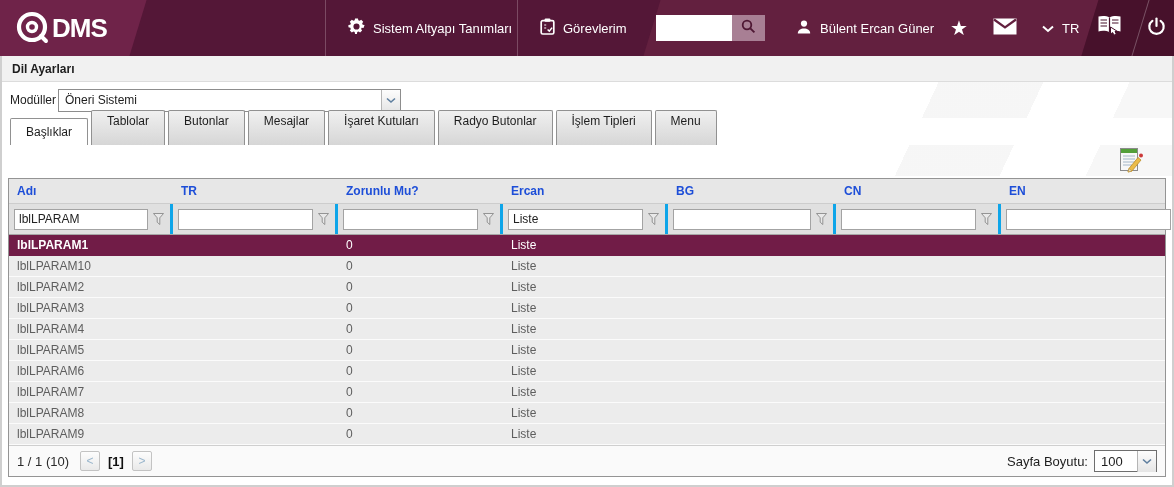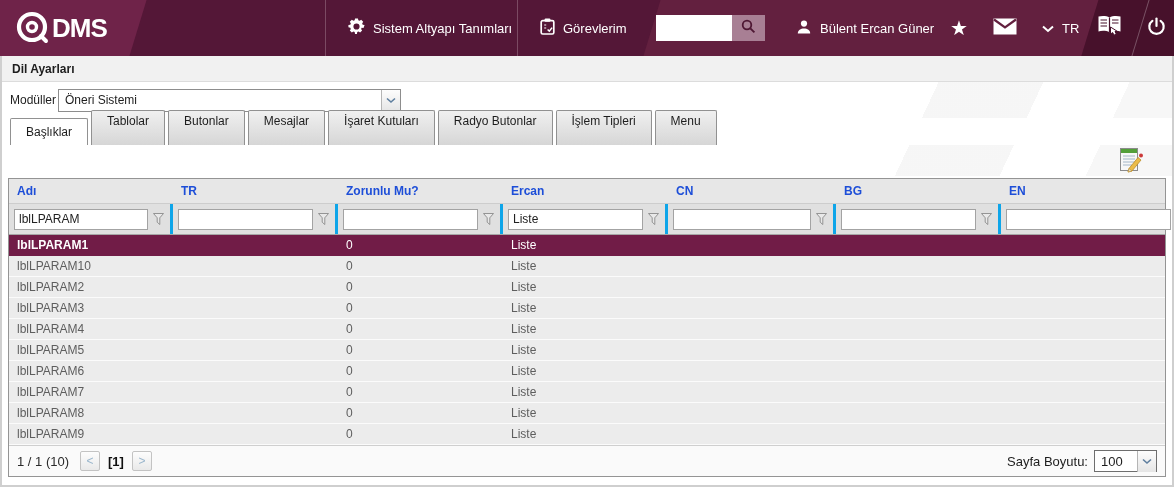--- a/index.html
+++ b/index.html
@@ -259,23 +259,23 @@
       <div class="grid-header cols">
 
           <div class="hcell">Adı</div>
 
           <div class="hcell">TR</div>
 
           <div class="hcell">Zorunlu Mu?</div>
 
           <div class="hcell">Ercan</div>
 
+          <div class="hcell">BG</div>
+
           <div class="hcell">CN</div>
-
-          <div class="hcell">BG</div>
 
           <div class="hcell">EN</div>
         </div>
 
       <div class="filter-row cols">
 
           <div class="fcell">
             <input class="finput" type="text" value="lblLPARAM" style="">
             <span class="fbtn">
               <svg width="11" height="13" viewBox="0 0 11 13">

